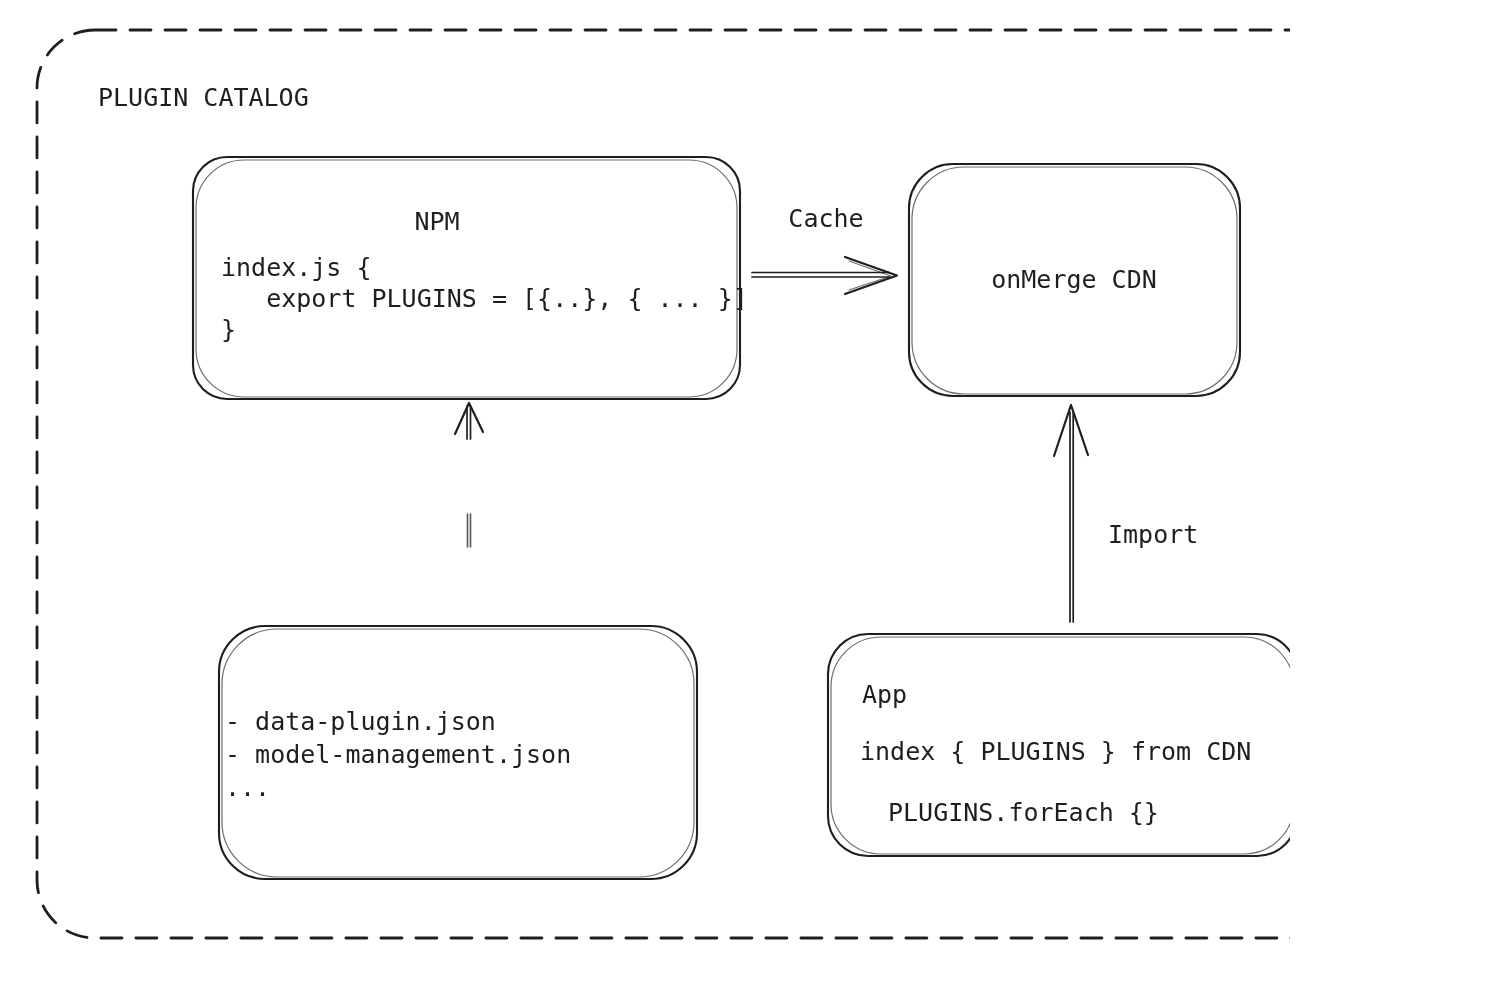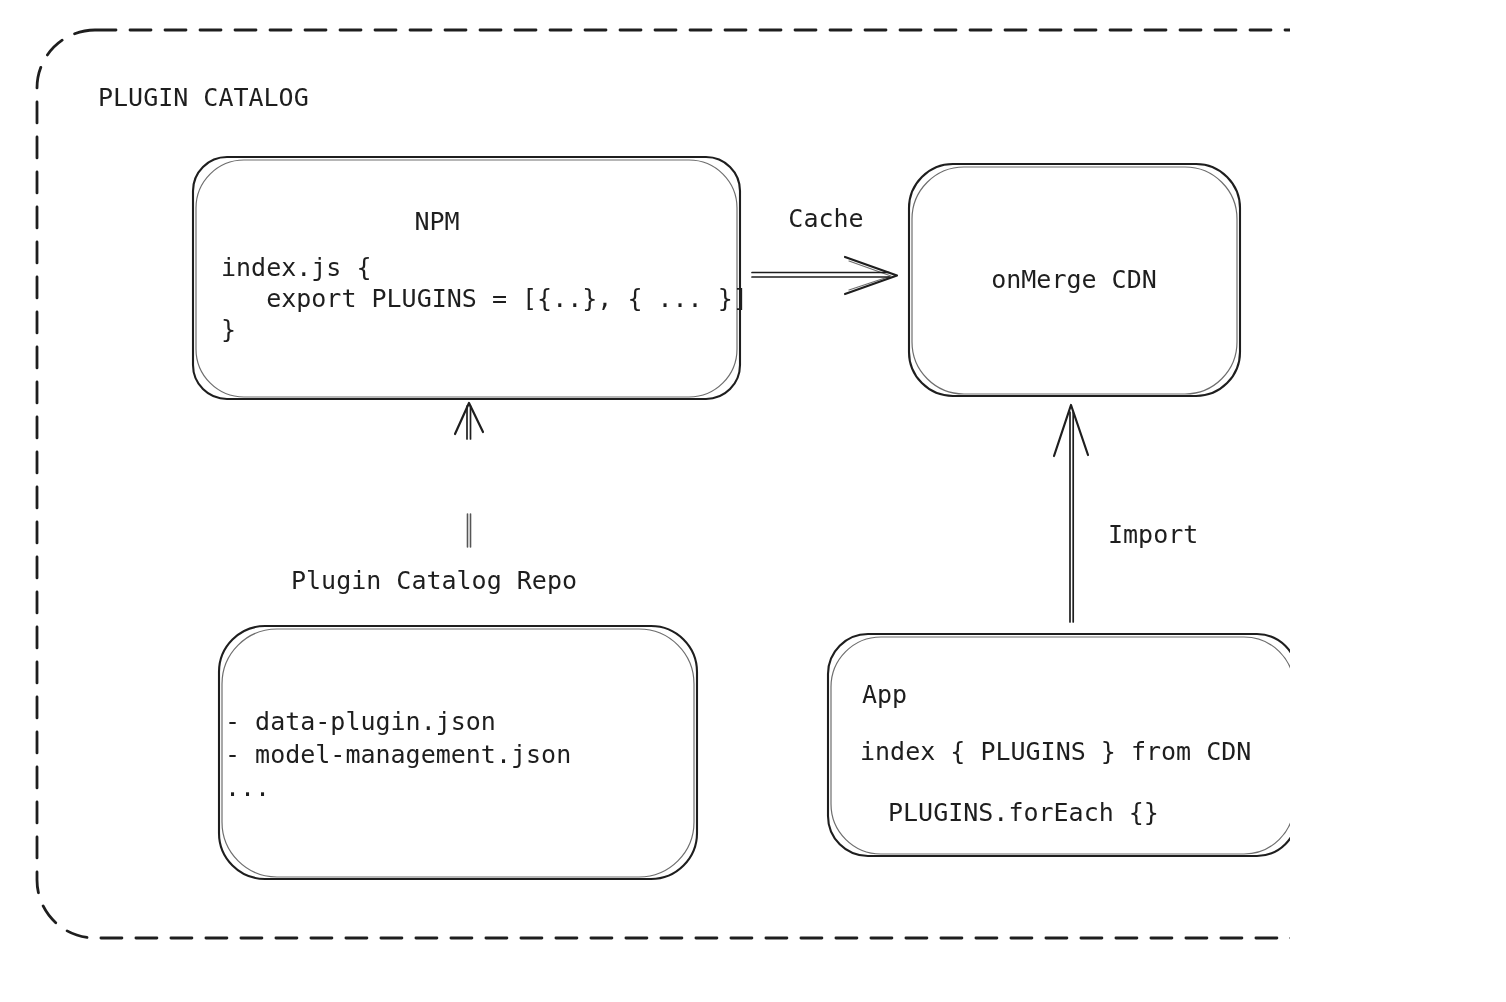--- a/index.html
+++ b/index.html
@@ -121,21 +121,20 @@
 
   <div class="label l-npm-code">index.js {
    export PLUGINS = [{..}, { ... }]
 }</div>
 
   <div class="label l-cache center">Cache</div>
 
   <div class="label l-cdn center">onMerge CDN</div>
 
 
-  <div class="label l-repo-title center">Plugin Catalog Repo</div>
 
   <div class="label l-repo-files">- data-plugin.json
 - model-management.json
 ...</div>
 
   <div class="label l-app-title">App</div>
 
   <div class="label l-app-import">index { PLUGINS } from CDN</div>
 
   <div class="label l-app-foreach">PLUGINS.forEach {}</div>

